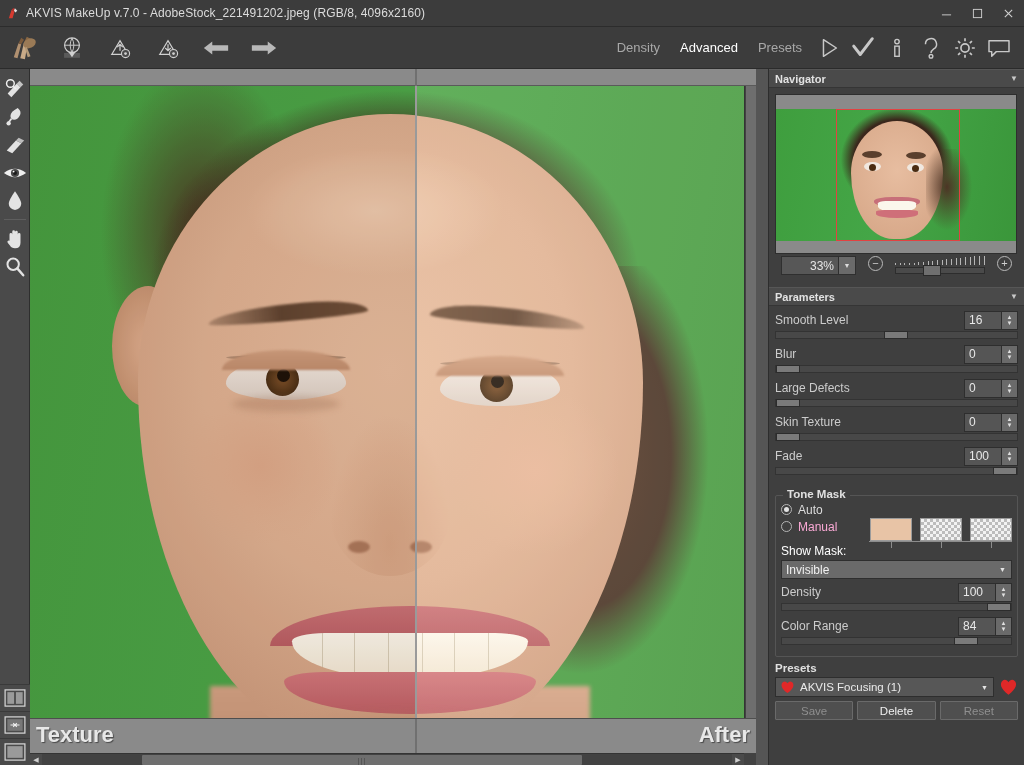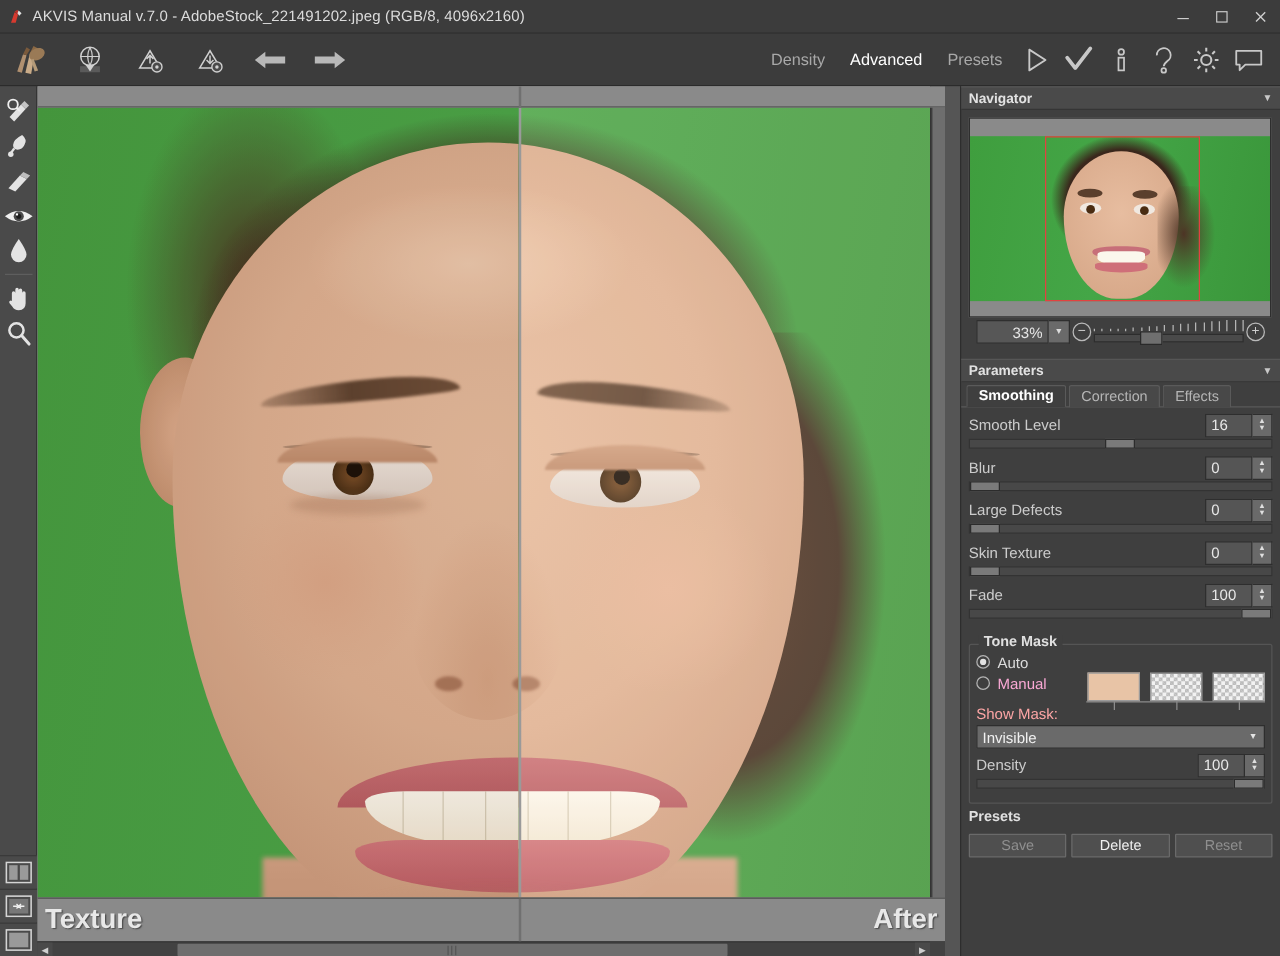--- a/index.html
+++ b/index.html
@@ -207,21 +207,21 @@
 
   .nav-box { padding:6px; }
   .nav-thumb {
     position:relative; width:242px; height:160px; background:#8a8a8a;
     border:1px solid #2e2e2e; overflow:hidden;
   }
   .nav-band { position:absolute; left:0; width:100%; height:14px; background:#8a8a8a; }
   .nav-img { position:absolute; left:0; top:14px; width:100%; height:132px; overflow:hidden; }
   .nav-viewrect { position:absolute; left:60px; top:14px; width:124px; height:132px;
     border:1px solid #e24141; z-index:5; }
-  .zoomrow { display:flex; align-items:center; padding:2px 6px 6px; gap:2px; }
+  .zoomrow { display:flex; padding:2px 6px 6px; gap:12px; }
   .zoom-field {
     width:58px; height:19px; background:#575757; border:1px solid #2f2f2f;
     display:flex; align-items:center; justify-content:flex-end; padding-right:4px;
     font-size:12px; color:#e6e6e6;
   }
   .zoom-drop {
     width:17px; height:19px; background:#6a6a6a; border:1px solid #2f2f2f; border-left:none;
     display:flex; align-items:center; justify-content:center; font-size:7px; color:#dcdcdc;
   }
   .circbtn { width:15px; height:15px; border-radius:50%; border:1px solid #b9b9b9;
@@ -317,21 +317,21 @@
 <div id="app">
 
   <div class="titlebar">
     <div class="tb-logo">
       <svg width="15" height="15" viewBox="0 0 16 16">
         <path d="M3 13 L6 4 L9 6 L7 13 Z" fill="#d63a2f"></path>
         <path d="M6 3.5 L8.5 2 L10 4.5 L8.5 6 Z" fill="#b8302a"></path>
         <path d="M9.5 2.5 L12 5 L10 7 L8.5 5 Z" fill="#e0e0e0"></path>
       </svg>
     </div>
-    <div class="tb-title">AKVIS Manual v.7.0 - AdobeStock_221491202.jpeg (RGB/8, 4096x2160)</div>
+    <div class="tb-title">AKVIS MakeUp v.7.0 - AdobeStock_221491202.jpeg (RGB/8, 4096x2160)</div>
     <div class="tb-spacer"></div>
     <div class="winbtns">
       <div class="winbtn">
         <svg width="11" height="11" viewBox="0 0 12 12">
             <rect x="1" y="7" width="10" height="1" fill="#cfcfcf"></rect>
           </svg>
       </div>
       <div class="winbtn">
         <svg width="11" height="11" viewBox="0 0 12 12">
             <rect x="1.5" y="1.5" width="9" height="9" fill="none" stroke="#cfcfcf" stroke-width="1"></rect>
@@ -681,25 +681,20 @@
         </div>
         <div class="circbtn">+</div>
       </div>
     </div>
 
     <div class="sect-head">
       <span>Parameters</span>
       <span class="caret">▼</span>
     </div>
 
-    <div class="tabs">
-      <div class="tab active">Smoothing</div>
-      <div class="tab">Correction</div>
-      <div class="tab">Effects</div>
-    </div>
 
     <div class="params">
       <div>
         <div class="prow">
           <div class="plabel">Smooth Level</div>
           <div class="spin">
             <div class="spin-val">16</div>
             <div class="spin-arrows">
                 <span>▲</span>
                 <span>▼</span>
@@ -793,45 +788,76 @@
           <div class="sw checker"></div>
           <div class="sw-stem"></div>
         </div>
         <div style="position:relative">
           <div class="sw checker"></div>
           <div class="sw-stem"></div>
         </div>
       </div>
       <div class="sw-line"></div>
 
-      <div style="margin-top:9px;font-size:12px;color:#fca5a5">Show Mask:</div>
+      <div style="margin-top:9px;font-size:12px;color:#ffffff">Show Mask:</div>
       <div class="dropdown" style="margin-top:2px">
         <span>Invisible</span>
         <span class="dd-caret">▼</span>
       </div>
 
       <div style="margin-top:3px">
         <div class="prow">
           <div class="plabel">Density</div>
           <div class="spin">
             <div class="spin-val">100</div>
             <div class="spin-arrows">
                 <span>▲</span>
                 <span>▼</span>
               </div>
           </div>
         </div>
         <div class="strack">
             <div class="shandle" style="left:calc(100% - 24px)"></div>
           </div>
       </div>
+      <div>
+        <div class="prow">
+          <div class="plabel">Color Range</div>
+          <div class="spin">
+            <div class="spin-val">84</div>
+            <div class="spin-arrows">
+                <span>▲</span>
+                <span>▼</span>
+              </div>
+          </div>
+        </div>
+        <div class="strack">
+            <div class="shandle" style="left:calc(84% - 20px)"></div>
+          </div>
+      </div>
     </div>
 
     <div class="presets-wrap">
       <div class="presets-title">Presets</div>
+      <div class="preset-row">
+        <div class="preset-dd">
+          <span>
+            <svg width="15" height="14" viewBox="0 0 16 15">
+                <path d="M8 14 C1 9 0.5 4.5 3 2.3 C5 0.5 7 2 8 3.6 C9 2 11 0.5 13 2.3 C15.5 4.5 15 9 8 14 Z" fill="#e02828"></path>
+              </svg>
+          </span>
+          <span>AKVIS Focusing (1)</span>
+          <span class="dd-caret">▼</span>
+        </div>
+        <span>
+          <svg width="19" height="18" viewBox="0 0 16 15">
+              <path d="M8 14 C1 9 0.5 4.5 3 2.3 C5 0.5 7 2 8 3.6 C9 2 11 0.5 13 2.3 C15.5 4.5 15 9 8 14 Z" fill="#e02828"></path>
+            </svg>
+        </span>
+      </div>
       <div class="btnrow">
         <div class="pbtn">Save</div>
         <div class="pbtn enabled">Delete</div>
         <div class="pbtn">Reset</div>
       </div>
     </div>
 
   </div>
 </div>
 

